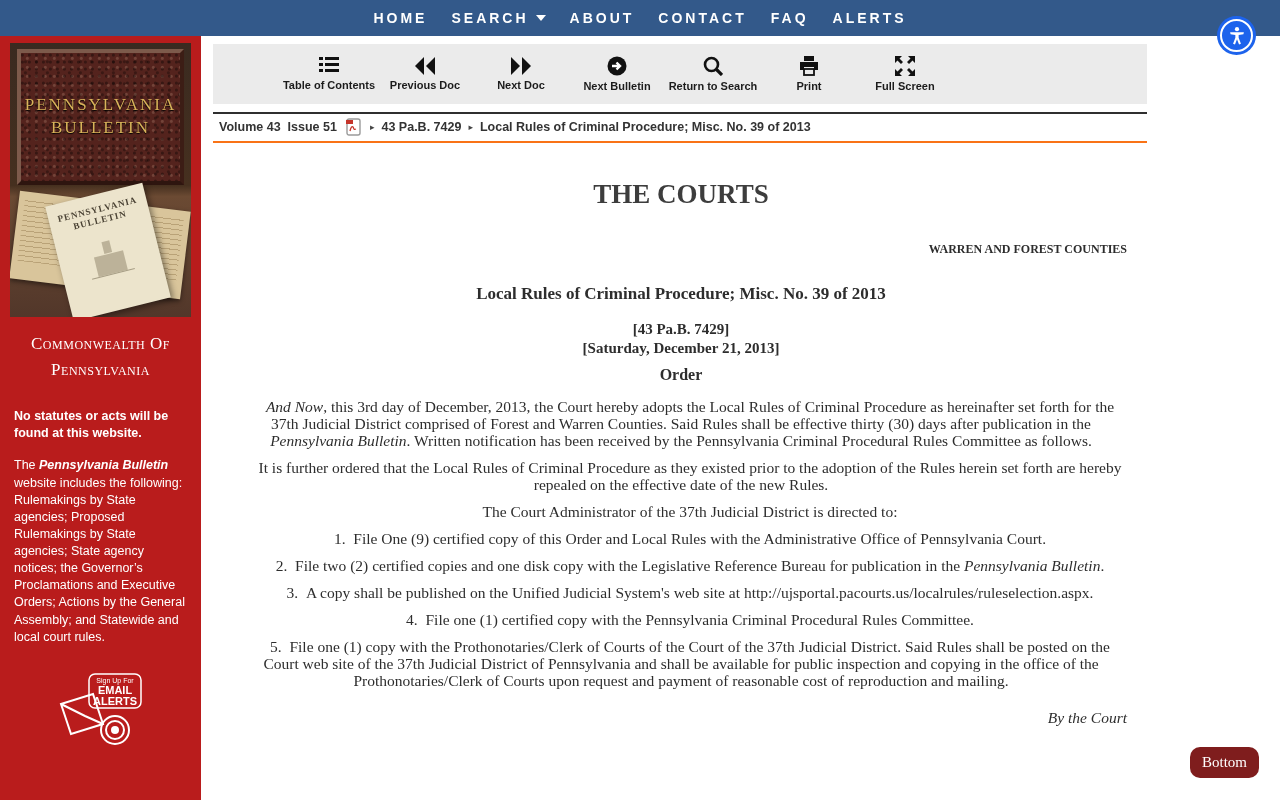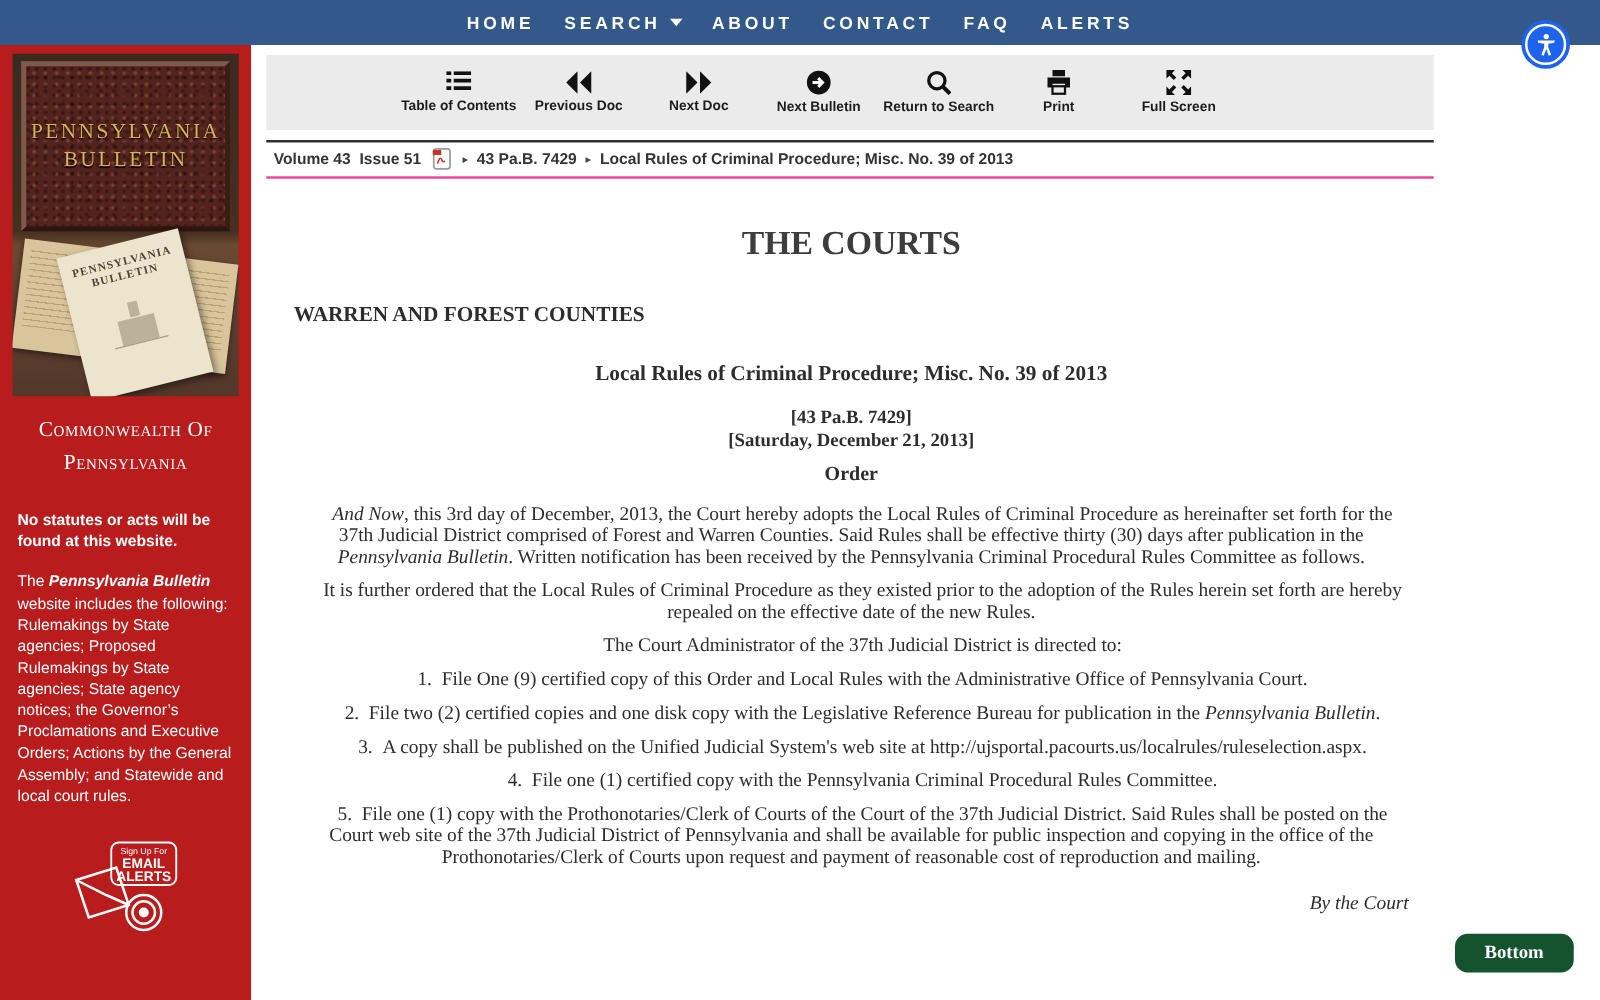--- a/index.html
+++ b/index.html
@@ -59,48 +59,48 @@
   .side-note { font-size:12.5px; font-weight:bold; line-height:1.35; padding:0 14px; margin-top:24px; }
   .side-desc { font-size:12.5px; line-height:1.37; padding:0 14px; margin-top:16px; }
   .side-desc i { font-weight:bold; }
   .email-alerts { margin:26px auto 0 auto; display:block; width:96px; background:none;
             border:none; cursor:pointer; }
 
   
   .main { position:absolute; top:36px; left:201px; width:1079px; height:764px; background:#fff; }
 
   .toolbar { margin:8px 12px 0 12px; width:934px; height:60px; background:#ebebeb;
-             display:flex; align-items:center; padding-left:106px; }
+             display:flex; align-items:center; padding-left:68px; }
   .tool { width:96px; display:flex; flex-direction:column; align-items:center; gap:4px;
           cursor:pointer; }
   .tool svg { display:block; }
   .tool .tlabel { font-size:11px; font-weight:bold; color:#1c1c1c; white-space:nowrap; }
 
   .breadcrumb { margin:8px 0 0 12px; width:934px; border-top:2px solid #2f2f2f;
-             border-bottom:2px solid #ec4899; padding:4px 6px 5px 6px;
+             border-bottom:2px solid #f97316; padding:4px 6px 5px 6px;
              display:flex; align-items:center; gap:7px; font-size:12.5px; color:#333; }
   .breadcrumb .bc-bold { font-weight:bold; }
   .bc-sep { font-size:9px; color:#444; }
   .pdf-link { display:inline-flex; cursor:pointer; margin:0 2px; }
 
   
   .doc { margin-left:34px; width:892px; font-family:"Liberation Serif", serif; color:#2d2d2d; }
   .doc-title { text-align:center; font-size:27px; font-weight:bold; color:#3d3d3d; margin-top:36px; }
-  .doc-sub   { text-align:left; font-size:17px; font-weight:bold; margin-top:32px; }
+  .doc-sub   { text-align:right; font-size:12px; font-weight:bold; margin-top:32px; }
   .doc-head  { text-align:center; font-size:17px; font-weight:bold; margin-top:27px; }
   .doc-cite  { text-align:center; font-size:15px; font-weight:bold; margin-top:16px; line-height:1.25; }
   .doc-order { text-align:center; font-size:16px; font-weight:bold; margin-top:8px; }
   .doc p.body { font-size:15.5px; line-height:17px; margin-top:10px; text-indent:18px;text-align:center; }
   .doc p.body.first { margin-top:14px; }
   .doc .byline { font-style:italic; font-size:15.5px; margin-top:20px;text-align:right; }
 
   
-  .bottom-btn { position:absolute; right:21px; bottom:22px; background:#14532d; color:#fff;
-            border:none; border-radius:10px; padding:7px 24px; font-family:"Liberation Serif", serif;
-            font-size:15px; cursor:pointer;font-weight:bold; }
+  .bottom-btn { position:absolute; right:21px; bottom:22px; background:#7f1d1d; color:#fff;
+            border:none; border-radius:10px; padding:7px 12px; font-family:"Liberation Serif", serif;
+            font-size:15px; cursor:pointer; }
 </style>
 </head>
 <body>
 
 <nav class="topnav">
   <div class="nav-item">
       <span>HOME</span>
     </div>
   <div class="nav-item">
       <span>SEARCH</span>

